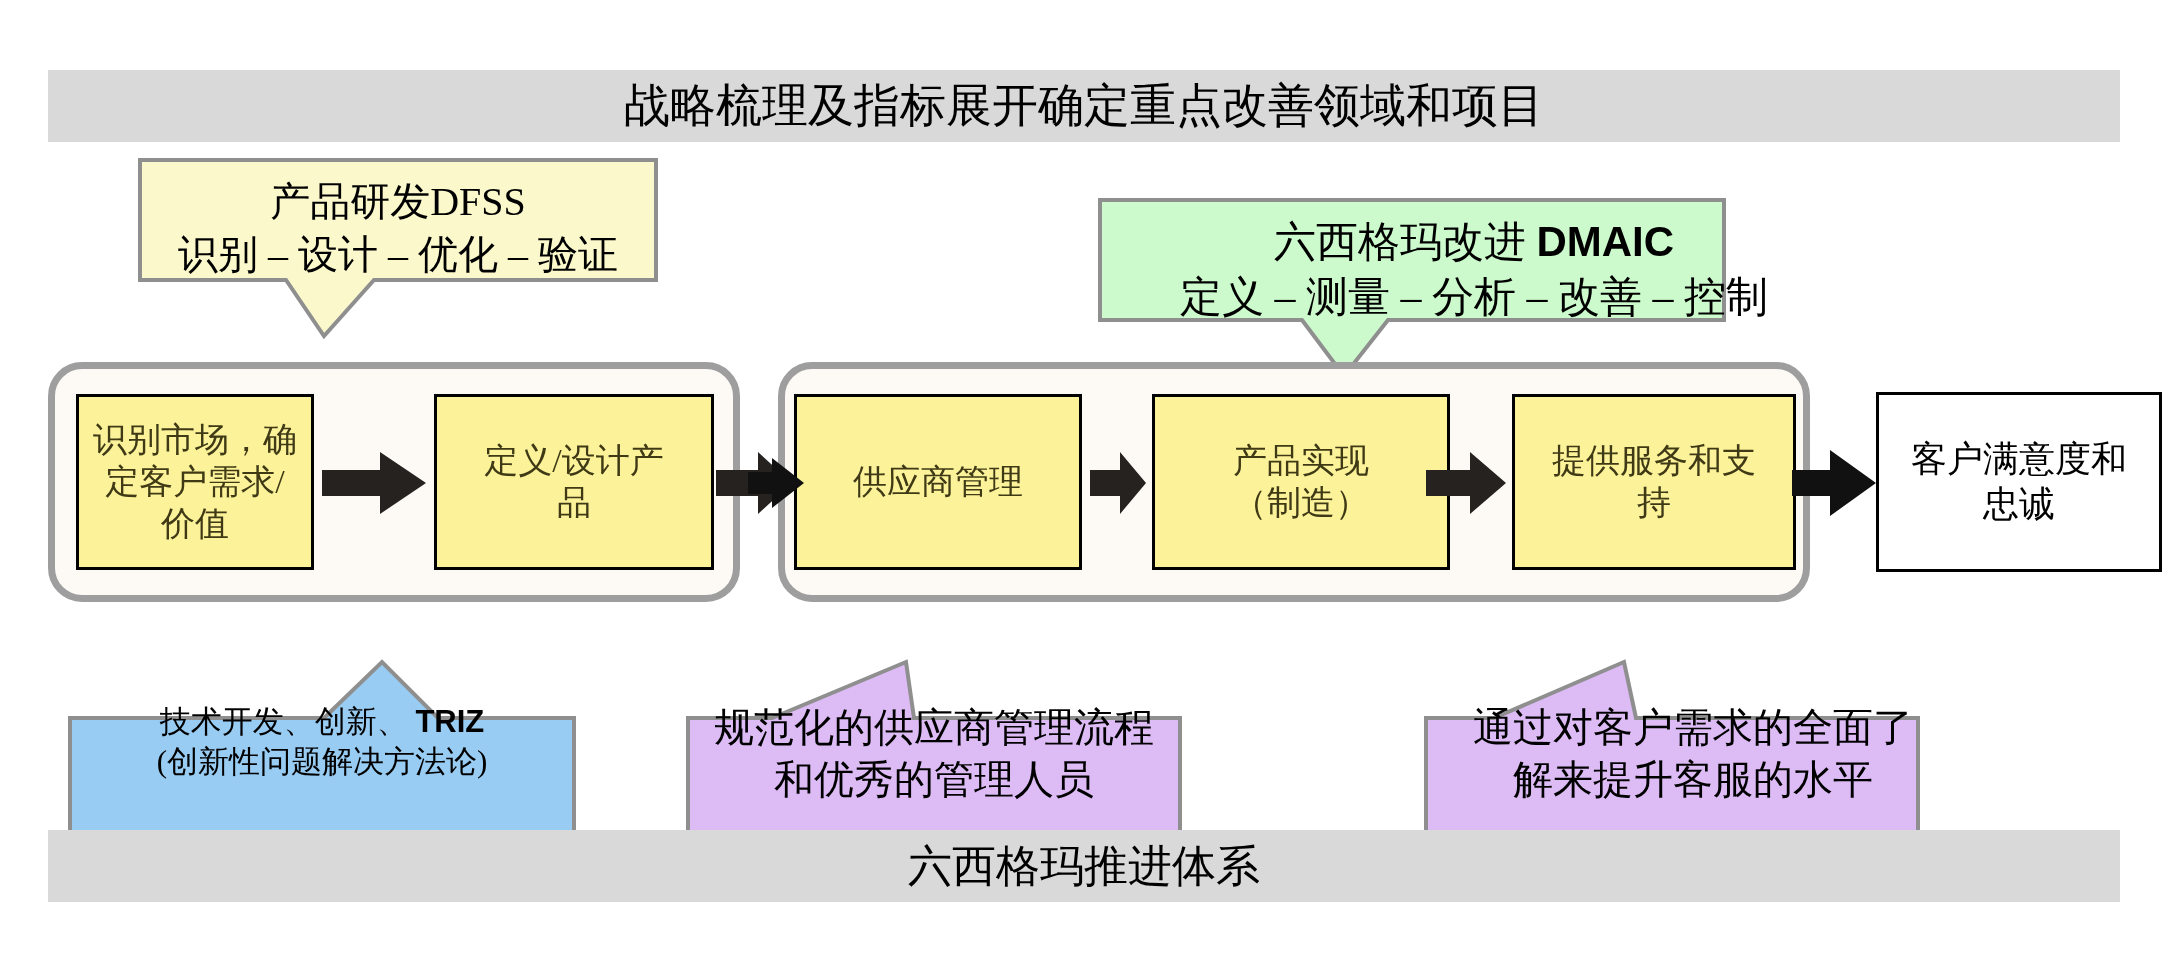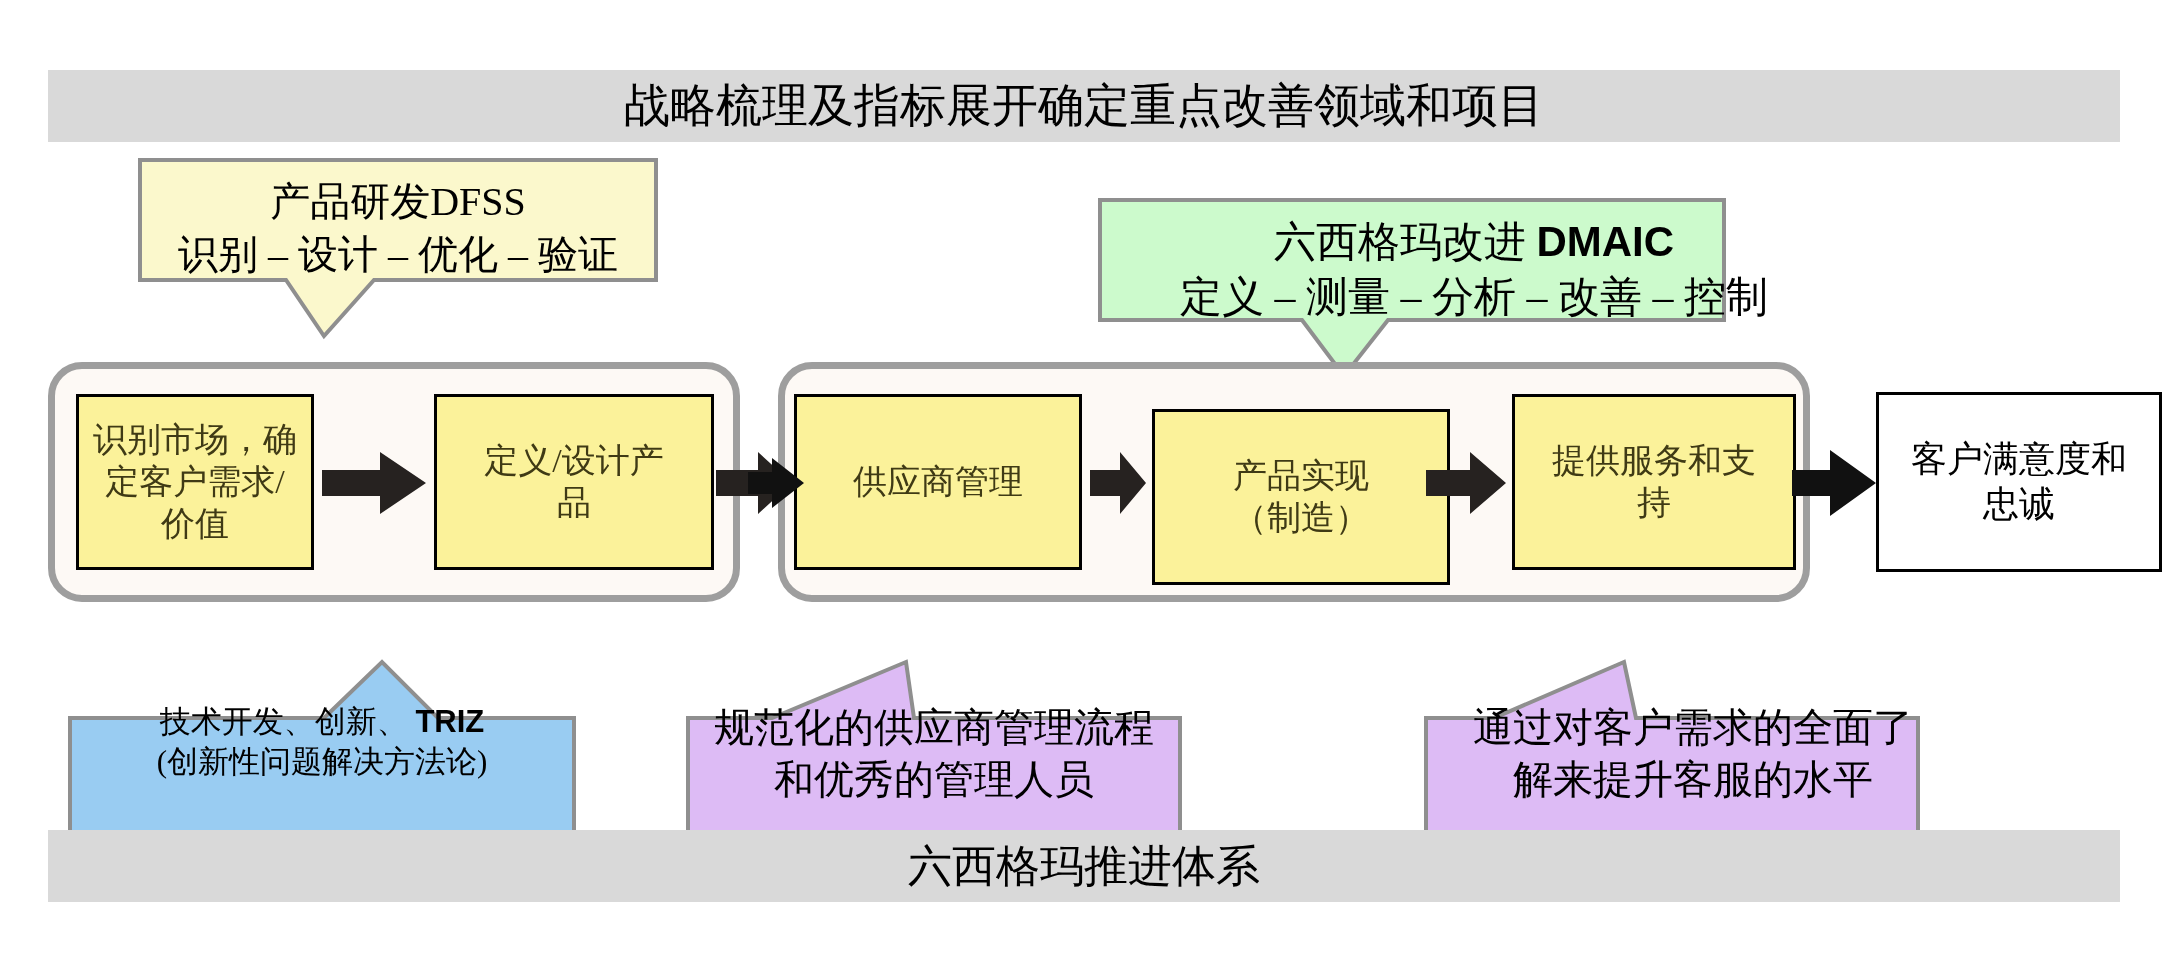--- a/index.html
+++ b/index.html
@@ -30,21 +30,21 @@
   
   .step-box{
     position:absolute;background:#fbf29a;border:3px solid #000;
     box-sizing:border-box;display:flex;align-items:center;justify-content:center;
     text-align:center;color:#3f3a15;font-size:34px;line-height:1.24;
     padding:4px 8px;
   }
   #step-1{left:76px;top:394px;width:238px;height:176px;}
   #step-2{left:434px;top:394px;width:280px;height:176px;}
   #step-3{left:794px;top:394px;width:288px;height:176px;}
-  #step-4{left:1152px;top:394px;width:298px;height:176px;margin-top:15px;}
+  #step-4{left:1152px;top:394px;width:298px;height:176px;}
   #step-5{left:1512px;top:394px;width:284px;height:176px;}
 
   
   #outcome-box{
     position:absolute;left:1876px;top:392px;width:286px;height:180px;
     background:#ffffff;border:3px solid #000;box-sizing:border-box;
     display:flex;align-items:center;justify-content:center;text-align:center;
     color:#000;font-size:36px;line-height:1.25;padding:16px 8px;
   }
 

